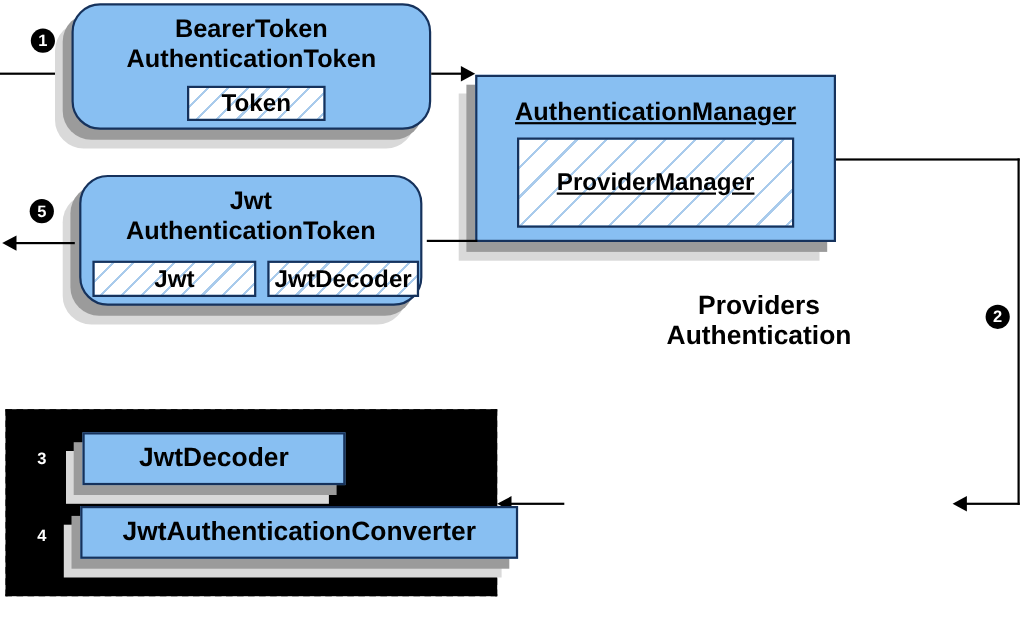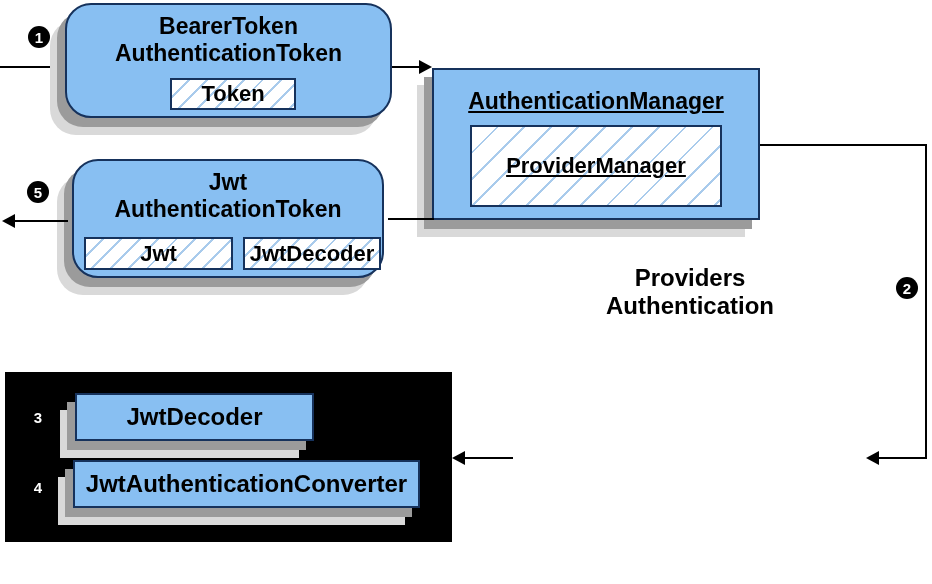--- a/index.html
+++ b/index.html
@@ -134,21 +134,21 @@
   </div>
 
 
   <div class="hline" style="left:464px;top:457px;width:49px;"></div>
   <div class="head head-left" style="left:452px;top:451px;"></div>
 
   <div class="tools-box" style="left:5px;top:372px;width:447px;height:170px;">
     <div class="node center-label" style="left:68px;top:19px;width:239px;height:48px;font-size:24px;">
       <span>JwtDecoder</span>
     </div>
-    <div class="node center-label" style="left:66px;top:86px;width:347px;height:48px;font-size:24px;text-align:center;">
+    <div class="node center-label" style="left:66px;top:86px;width:398px;height:48px;font-size:24px;text-align:center;">
       <span>JwtAuthenticationConverter</span>
     </div>
   </div>
 
   <div class="badge" style="left:27px;top:406px;">
     <span>3</span>
   </div>
   <div class="badge" style="left:27px;top:476px;">
     <span>4</span>
   </div>

